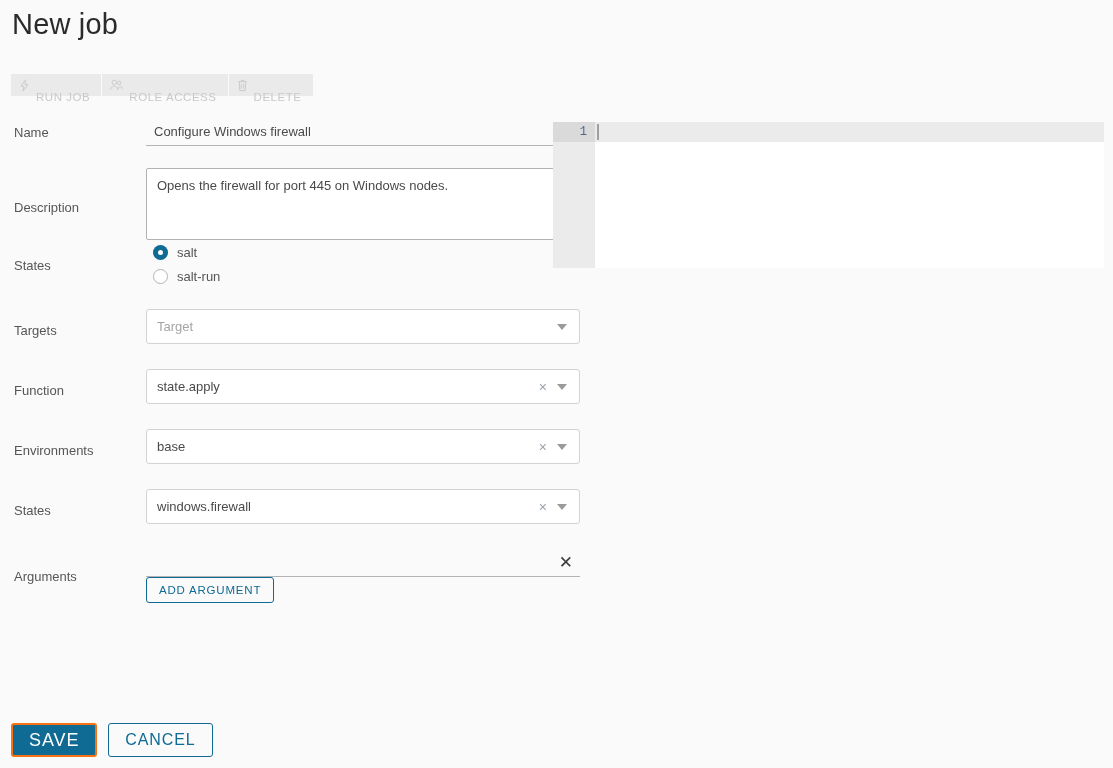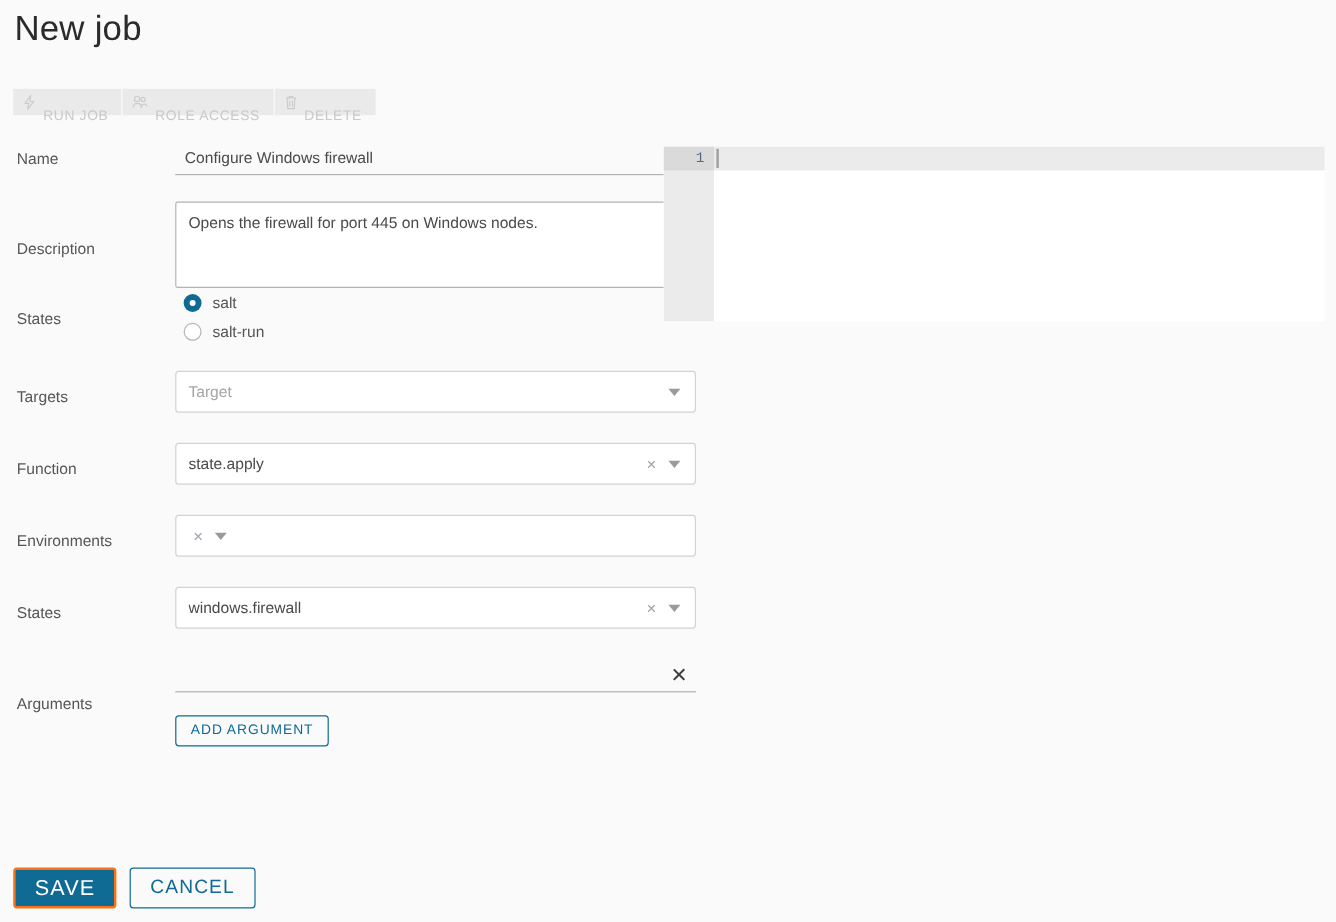--- a/index.html
+++ b/index.html
@@ -392,20 +392,21 @@
           <span class="clear-x">×</span>
           <span class="caret"></span>
         </div>
       </div>
     </div>
 
     <div class="row" style="margin-bottom: 25px;">
       <div class="lbl" style="padding-top:9px;">Environments</div>
       <div class="ctl">
         <div class="select">
+          <span class="value">base</span>
           <span class="clear-x">×</span>
           <span class="caret"></span>
         </div>
       </div>
     </div>
 
     <div class="row" style="margin-bottom: 25px;">
       <div class="lbl" style="padding-top:9px;">States</div>
       <div class="ctl">
         <div class="select">
@@ -415,21 +416,21 @@
         </div>
       </div>
     </div>
 
     <div class="row">
       <div class="lbl" style="padding-top:2px;">Arguments</div>
       <div class="ctl">
         <div class="arg-field">
           <span class="arg-remove">✕</span>
         </div>
-        <div style="margin-top:19px;">
+        <div style="">
           <button class="ghost-btn">ADD ARGUMENT</button>
         </div>
       </div>
     </div>
 
   </div>
 
   <div class="editor">
     <div class="gutter">
       <div class="ln">1</div>

